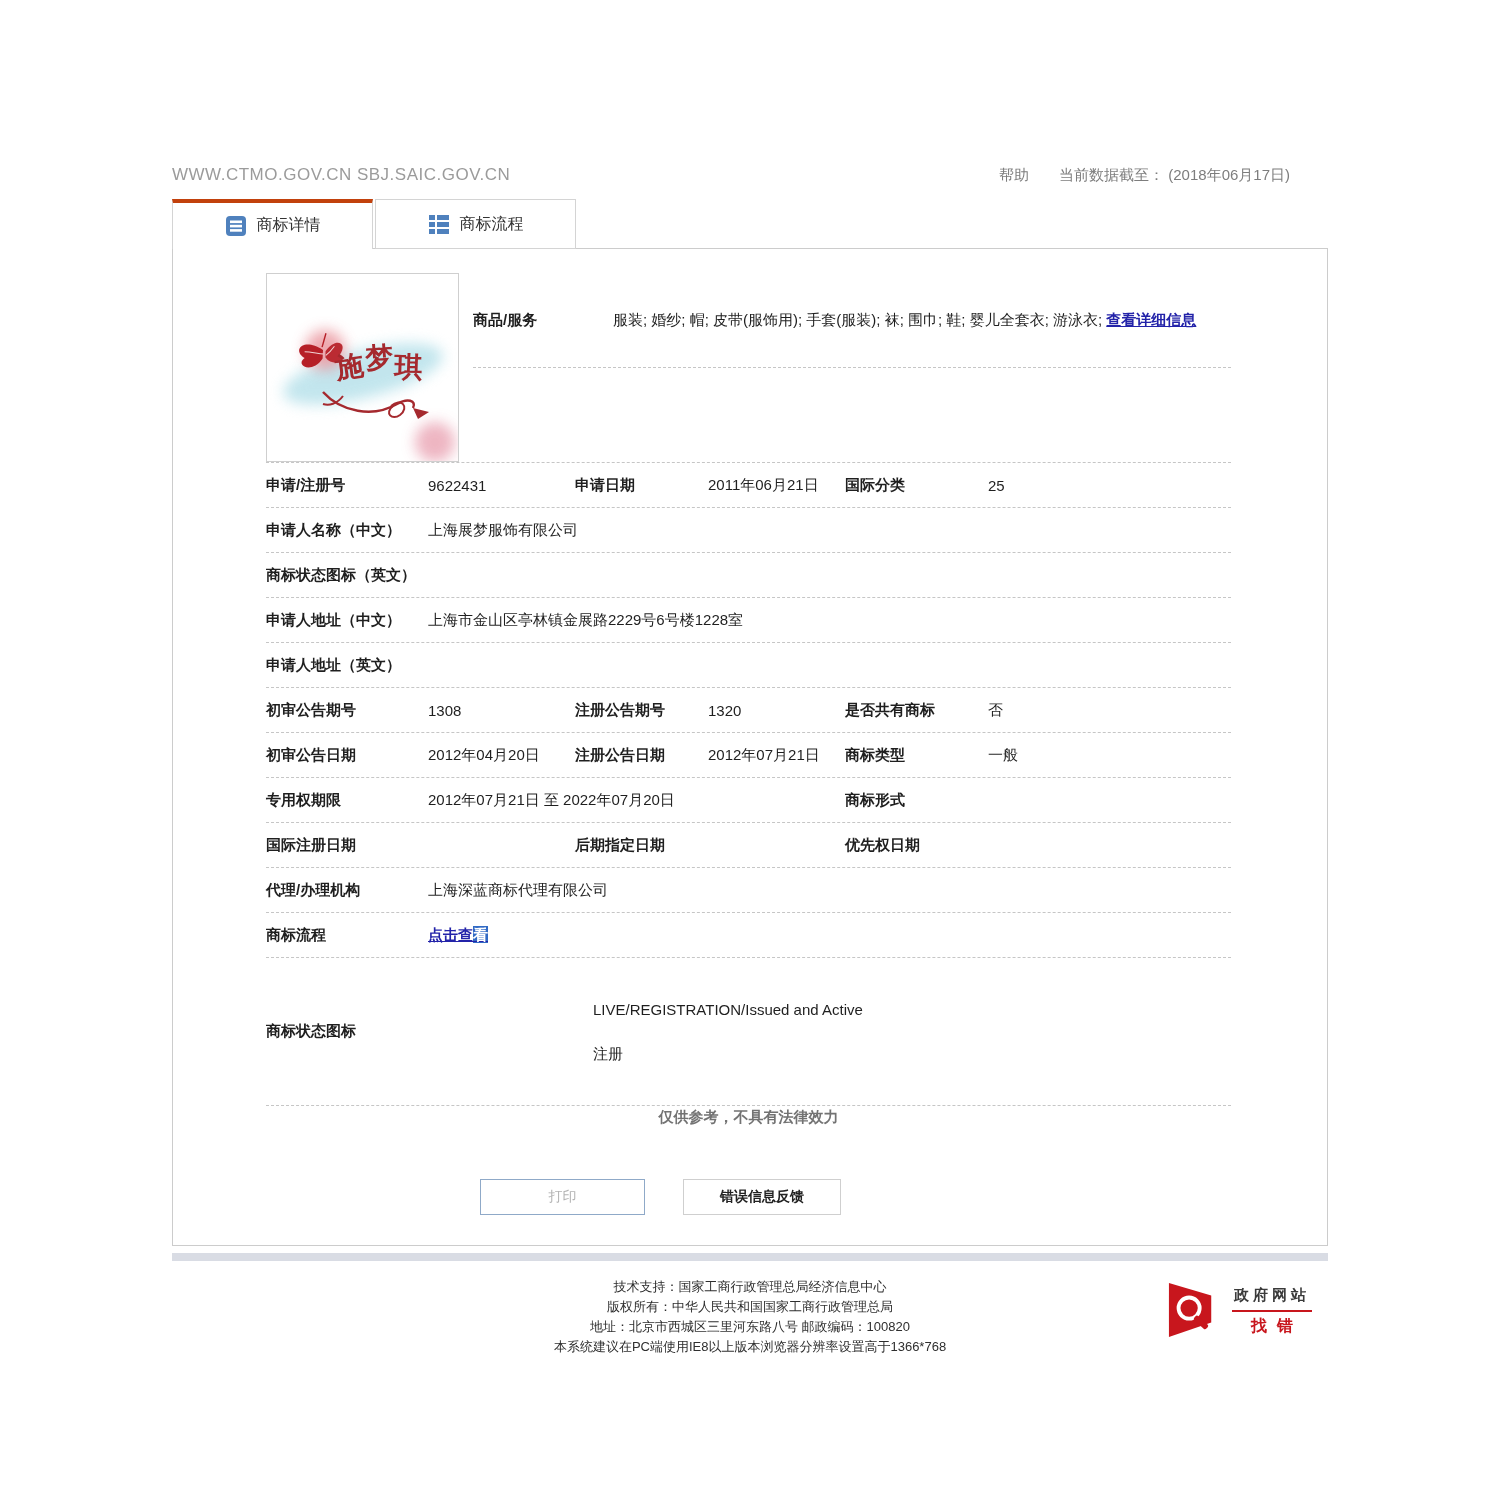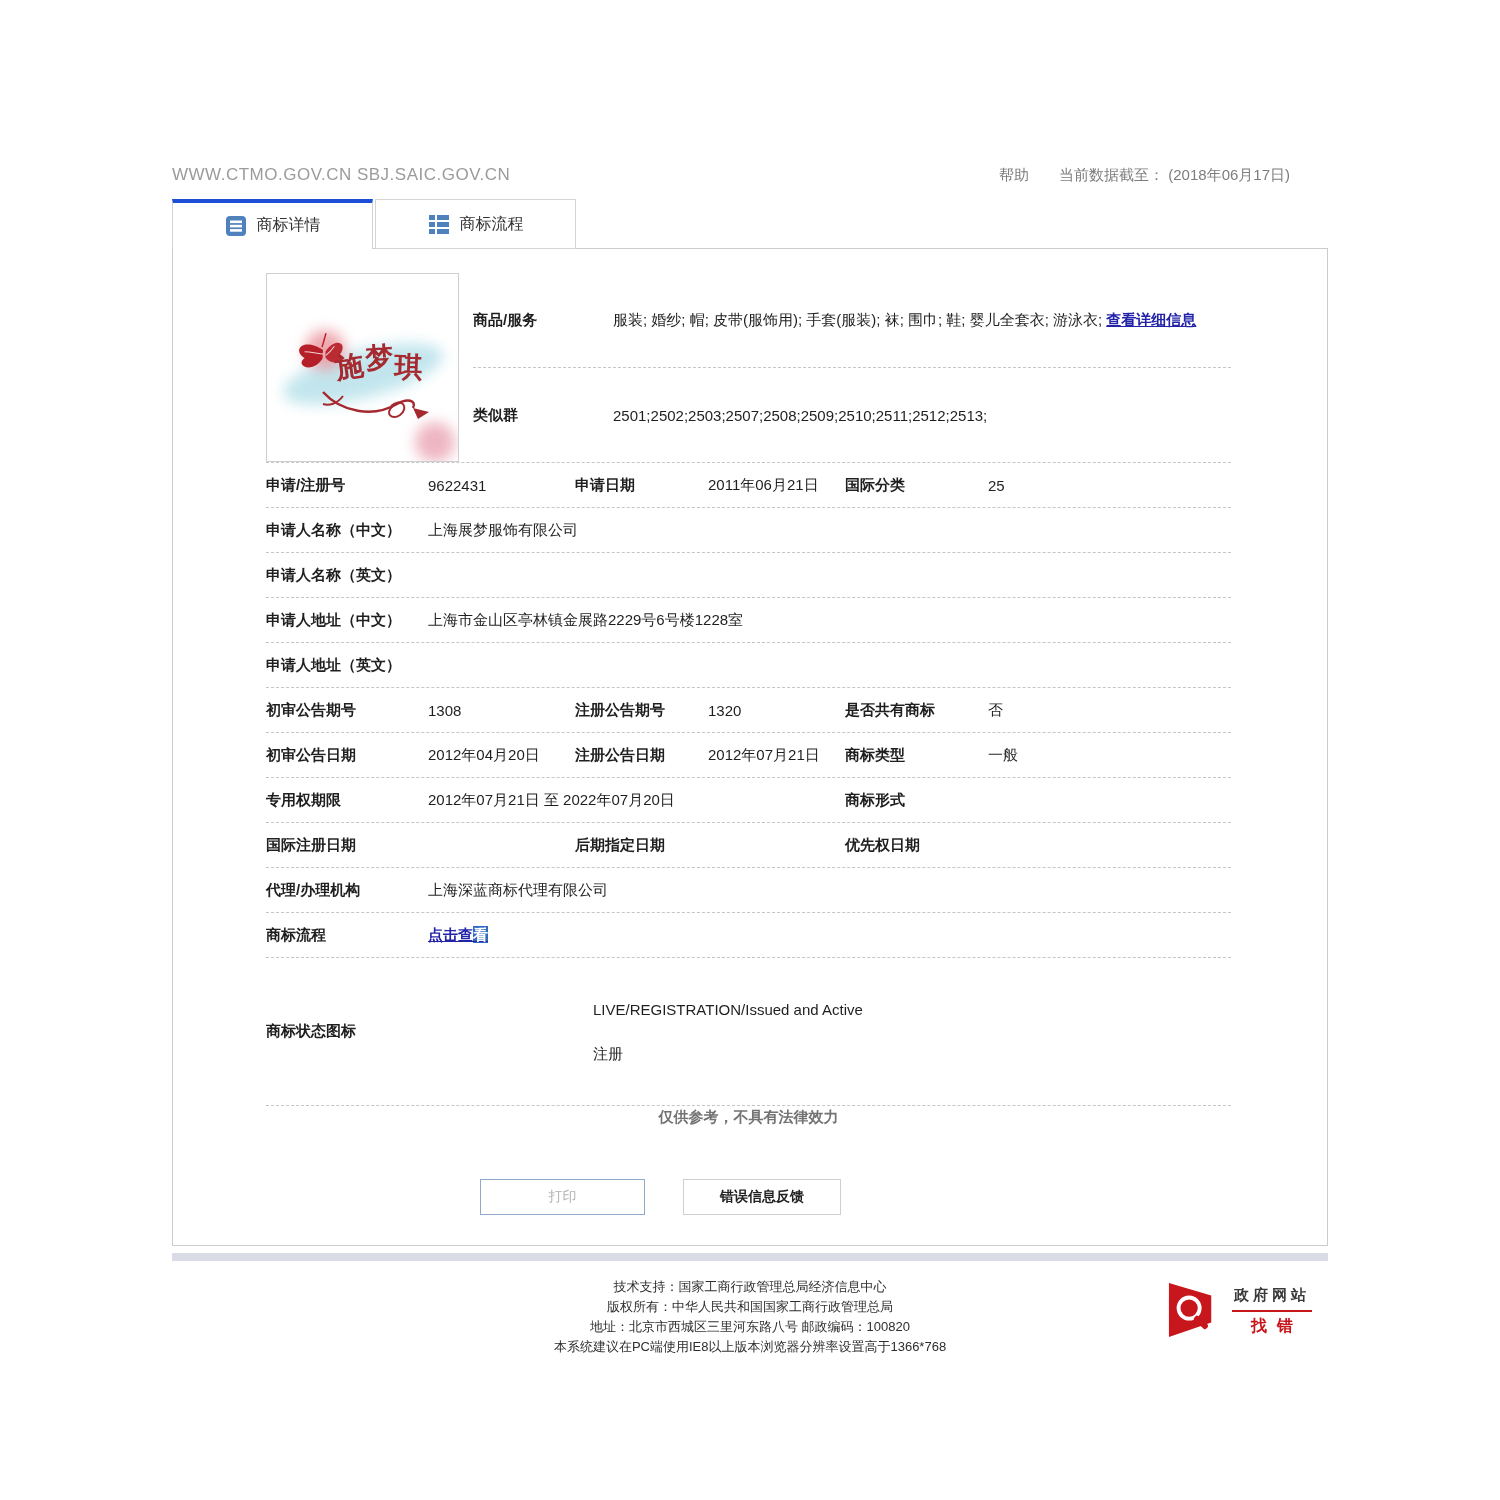--- a/index.html
+++ b/index.html
@@ -18,21 +18,21 @@
   .help-link { color:#7d7d7d; text-decoration:none; cursor:pointer; }
 
   
   .tabs { display:flex; margin-top:14px; position:relative; z-index:2; }
   .tab {
     width:201px; height:50px; background:#fff;
     display:flex; align-items:center; justify-content:center; gap:10px;
     font-size:16px; color:#333; cursor:pointer;
     border:1px solid #d4d4d4; position:relative;
   }
-  .tab.active { border-top:4px solid #1d4ed8; z-index:3; }
+  .tab.active { border-top:4px solid #c2410c; z-index:3; }
   .tab.active::after { content:''; position:absolute; left:0; right:0; bottom:-1px; height:1px; background:#fff; }
   .tab + .tab { margin-left:2px; }
   .tab-icon { display:inline-flex; }
 
   
   .panel { border:1px solid #cccccc; background:#fff; margin-top:-1px; position:relative; z-index:1; }
   .content { padding:24px 96px 30px 93px; }
 
   .top-section { display:flex; border-bottom:1px dashed #c6c6c6; }
   .tm-image { width:193px; height:189px; border:1px solid #cfcfcf; flex:none; background:#fff; overflow:hidden; }
@@ -149,43 +149,39 @@
             <path d="M124,132 c10,-9 19,1 9,9 c-8,6 -16,-2 -7,-9" stroke="#a5292e" stroke-width="2" fill="none"></path>
             <path d="M146,134 l16,4 l-11,7 z" fill="#a5292e"></path>
             <path d="M76,122 c-6,8 -14,10 -20,8" stroke="#a5292e" stroke-width="2" fill="none"></path>
           </svg>
         </div>
         <div class="top-rows">
           <div class="trow goods-row">
             <div class="t-label">商品/服务</div>
             <div class="goods-value"><span>服装; 婚纱; 帽; 皮带(服饰用); 手套(服装); 袜; 围巾; 鞋; 婴儿全套衣; 游泳衣; </span><a class="link">查看详细信息</a></div>
           </div>
-          <div class="trow similar-row">
-            <div class="t-label">类似群</div>
-            <div class="similar-value">2501;2502;2503;2507;2508;2509;2510;2511;2512;2513;</div>
-          </div>
         </div>
       </div>
 
       <div class="row">
         <div class="lab w-l1">申请/注册号</div>
         <div class="val w-v1">9622431</div>
         <div class="lab w-l2">申请日期</div>
         <div class="val w-v2">2011年06月21日</div>
         <div class="lab w-l3">国际分类</div>
         <div class="val w-v3">25</div>
       </div>
 
       <div class="row">
         <div class="lab w-l1">申请人名称（中文）</div>
         <div class="val w-vfull">上海展梦服饰有限公司</div>
       </div>
 
       <div class="row">
-        <div class="lab w-l1">申请人名称（英文）</div>
+        <div class="lab w-l1">商标状态图标（英文）</div>
         <div class="val w-vfull"></div>
       </div>
 
       <div class="row">
         <div class="lab w-l1">申请人地址（中文）</div>
         <div class="val w-vfull">上海市金山区亭林镇金展路2229号6号楼1228室</div>
       </div>
 
       <div class="row">
         <div class="lab w-l1">申请人地址（英文）</div>

